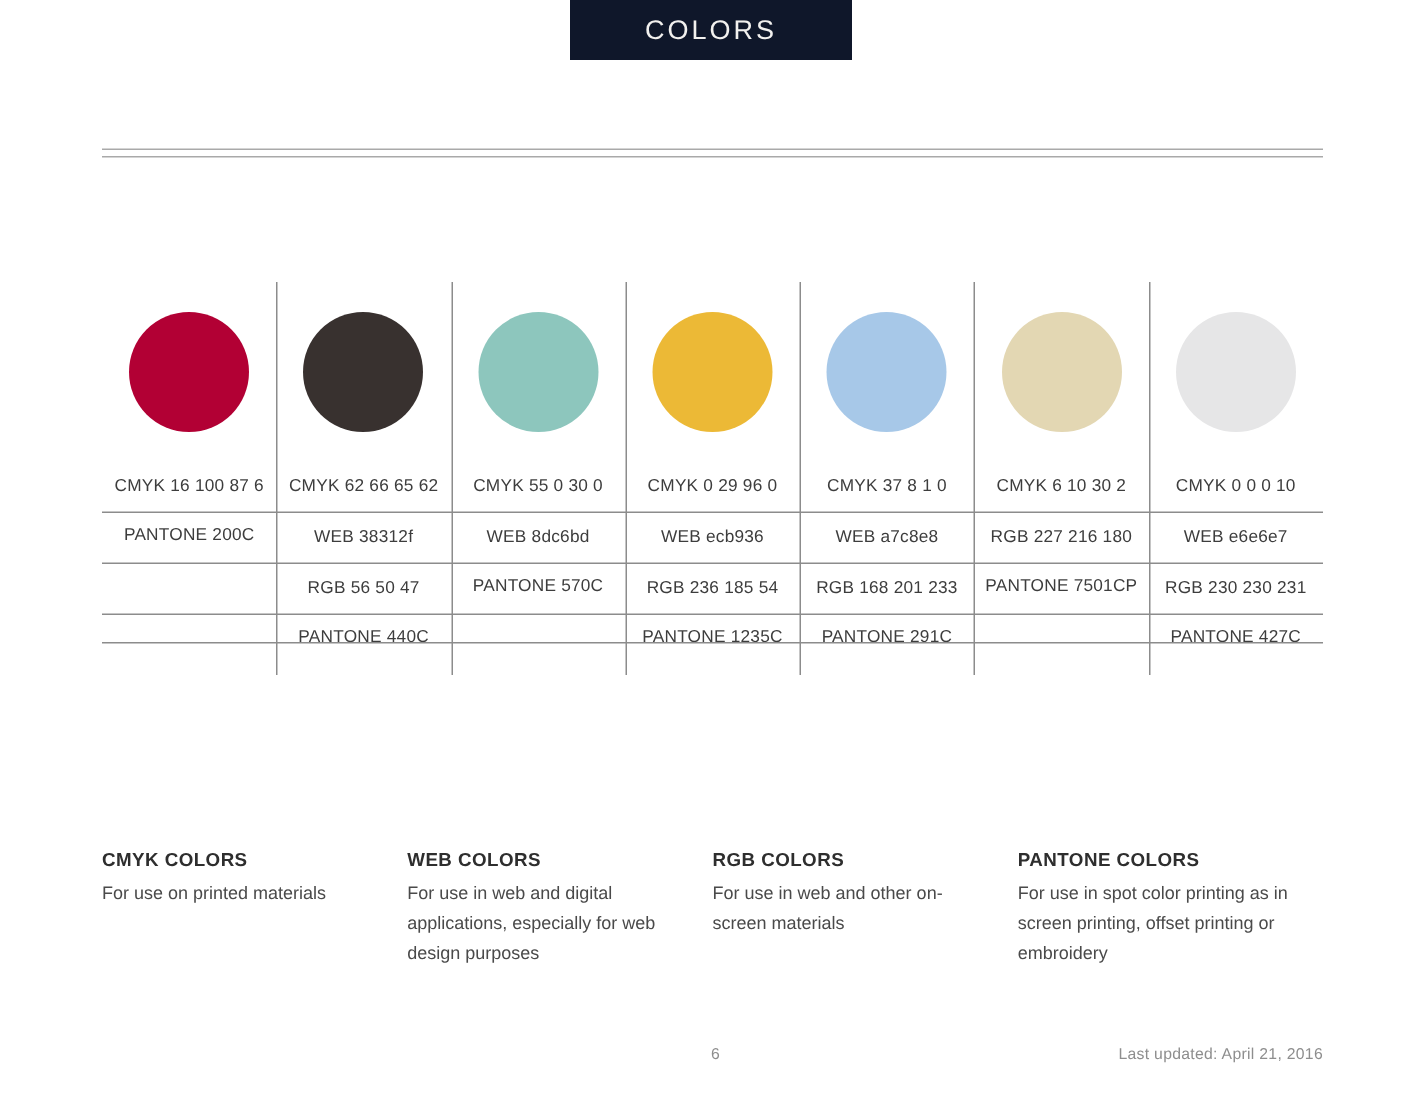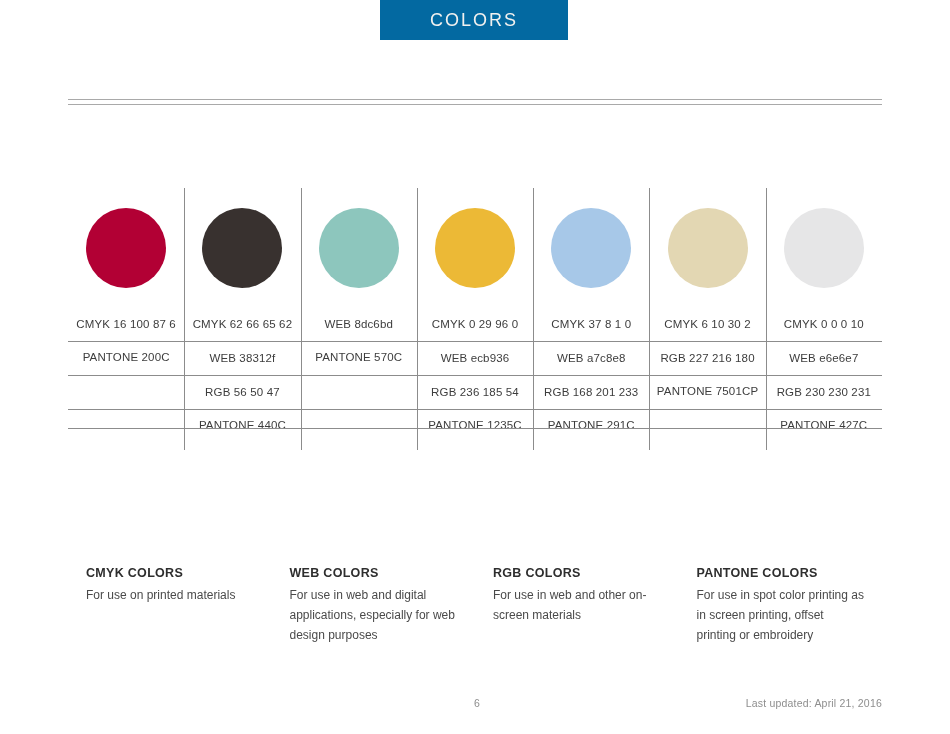--- a/index.html
+++ b/index.html
@@ -16,21 +16,21 @@
     position: relative;
   }
 
   
   #title-banner {
     position: absolute;
     left: 380px;
     top: 0;
     width: 188px;
     height: 40px;
-    background: #0369a1;
+    background: #0f172a;
     display: flex;
     align-items: center;
     justify-content: center;
   }
   #title-banner .title-text {
     color: #f2f1ef;
     font-size: 18px;
     letter-spacing: 2.0px;
     font-weight: 400;
   }
@@ -121,21 +121,20 @@
     position: absolute;
     left: 68px;
     top: 566px;
     width: 814px;
     display: flex;
   }
   .legend-item {
     width: 207px;
     box-sizing: border-box;
     padding-right: 18px;
-    margin-left: 18px;
   }
   .legend-title {
     font-size: 12.5px;
     font-weight: bold;
     color: #2e2e2e;
     letter-spacing: 0.3px;
     margin-bottom: 5px;
   }
   .legend-desc {
     font-size: 12px;
@@ -194,20 +193,21 @@
         </div>
         <div class="swatch-cell">CMYK 62 66 65 62</div>
         <div class="swatch-cell">WEB 38312f</div>
         <div class="swatch-cell">RGB 56 50 47</div>
         <div class="swatch-cell cell-pantone">PANTONE 440C</div>
       </div>
       <div class="swatch-col">
         <div class="swatch-circle-wrap">
           <div class="swatch-circle" style="background: rgb(141, 198, 189);"></div>
         </div>
+        <div class="swatch-cell">CMYK 55 0 30 0</div>
         <div class="swatch-cell">WEB 8dc6bd</div>
         <div class="swatch-cell cell-pantone">PANTONE 570C</div>
       </div>
       <div class="swatch-col">
         <div class="swatch-circle-wrap">
           <div class="swatch-circle" style="background: rgb(236, 185, 54);"></div>
         </div>
         <div class="swatch-cell">CMYK 0 29 96 0</div>
         <div class="swatch-cell">WEB ecb936</div>
         <div class="swatch-cell">RGB 236 185 54</div>

